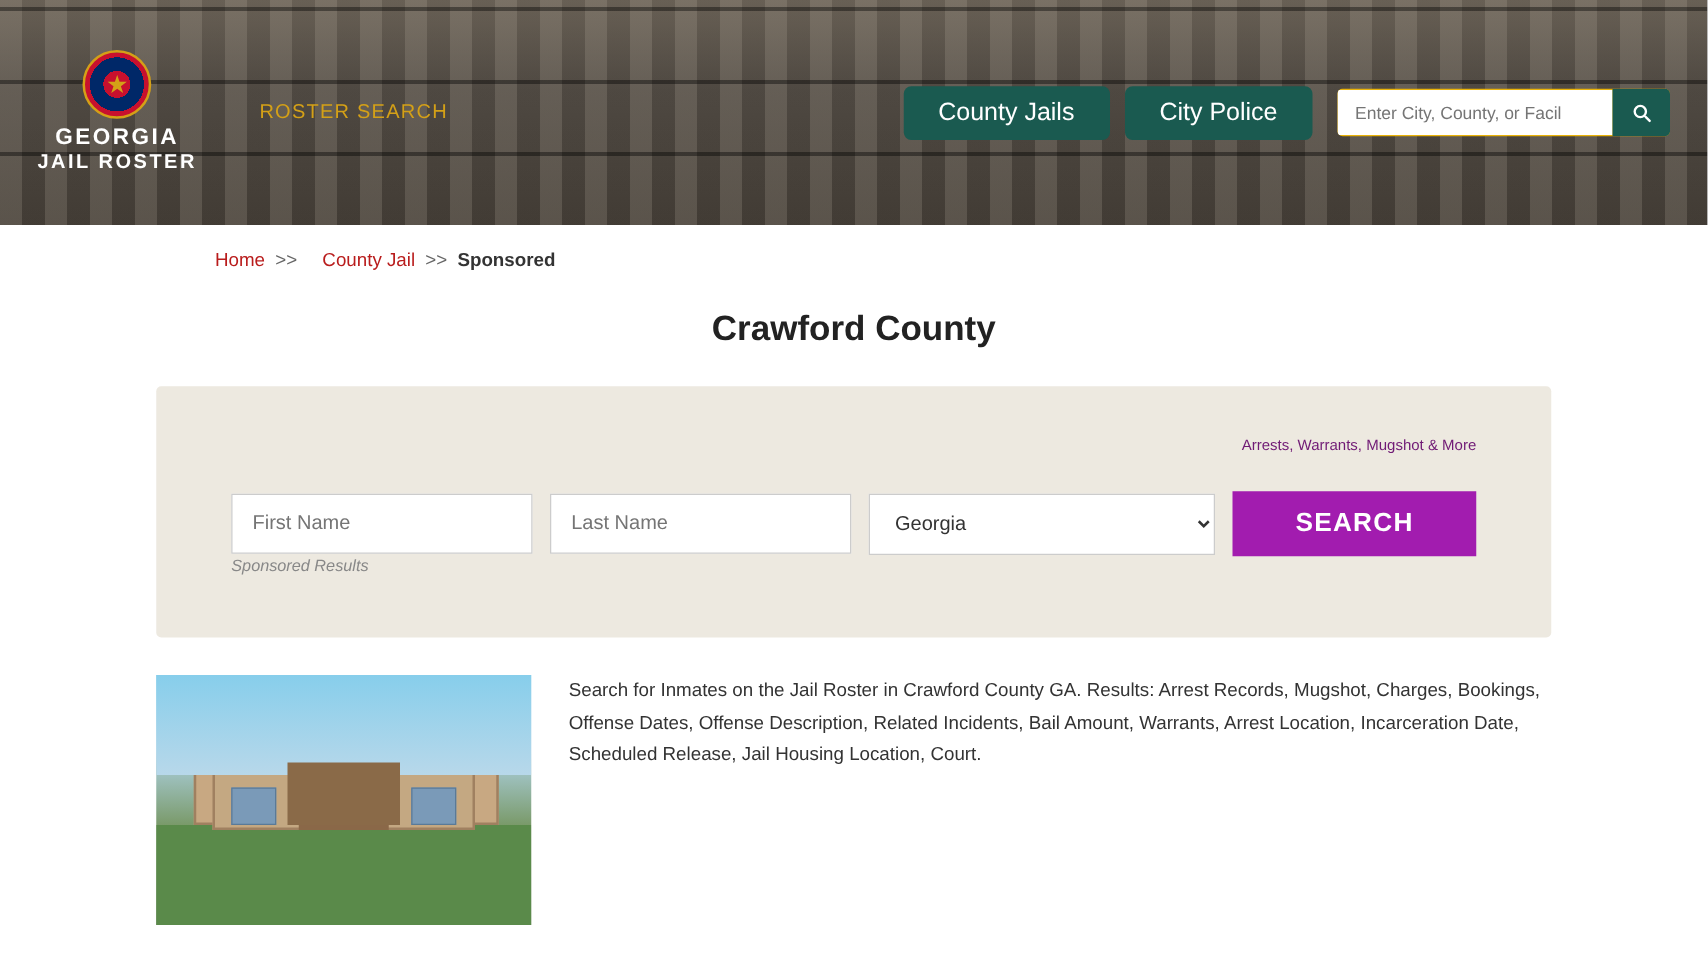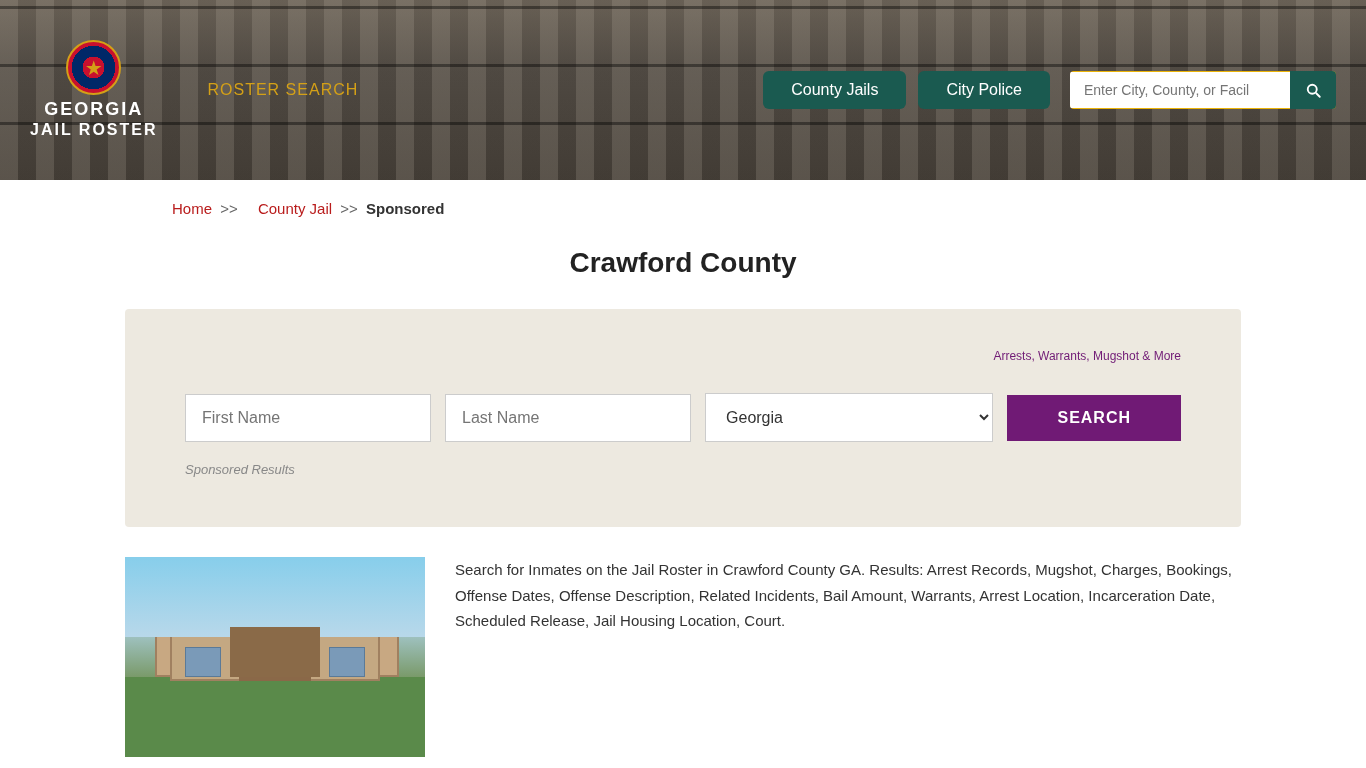--- a/index.html
+++ b/index.html
@@ -82,21 +82,21 @@
       display: flex;
       gap: 12px;
       margin-left: auto;
       margin-right: 20px;
     }
     .nav-btn {
       background: #1a5a50;
       color: #fff;
       border: none;
       padding: 10px 28px;
-      font-size: 16px;
+      font-size: 20px;
       font-family: Arial, sans-serif;
       border-radius: 6px;
       cursor: pointer;
       font-weight: 500;
     }
     .search-bar {
       display: flex;
       align-items: center;
       background: #eab308;
       border-radius: 4px;
@@ -188,32 +188,31 @@
       padding: 14px 16px;
       font-size: 16px;
       border: 1px solid #ccc;
       outline: none;
       font-family: Arial, sans-serif;
       color: #333;
       background: #fff;
       appearance: auto;
     }
     .record-form .search-btn {
-      background: #701a75;
+      background: #a21caf;
       color: #fff;
       border: none;
       padding: 14px 50px;
-      font-size: 16px;
+      font-size: 21px;
       font-family: Arial, sans-serif;
       font-weight: bold;
       letter-spacing: 1px;
       cursor: pointer;
     }
     .sponsored {
-      margin-top: 20px;
       font-size: 13px;
       color: #888;
       font-family: Arial, sans-serif;
       font-style: italic;
     }
 
     
     .bottom-section {
       display: flex;
       gap: 30px;

